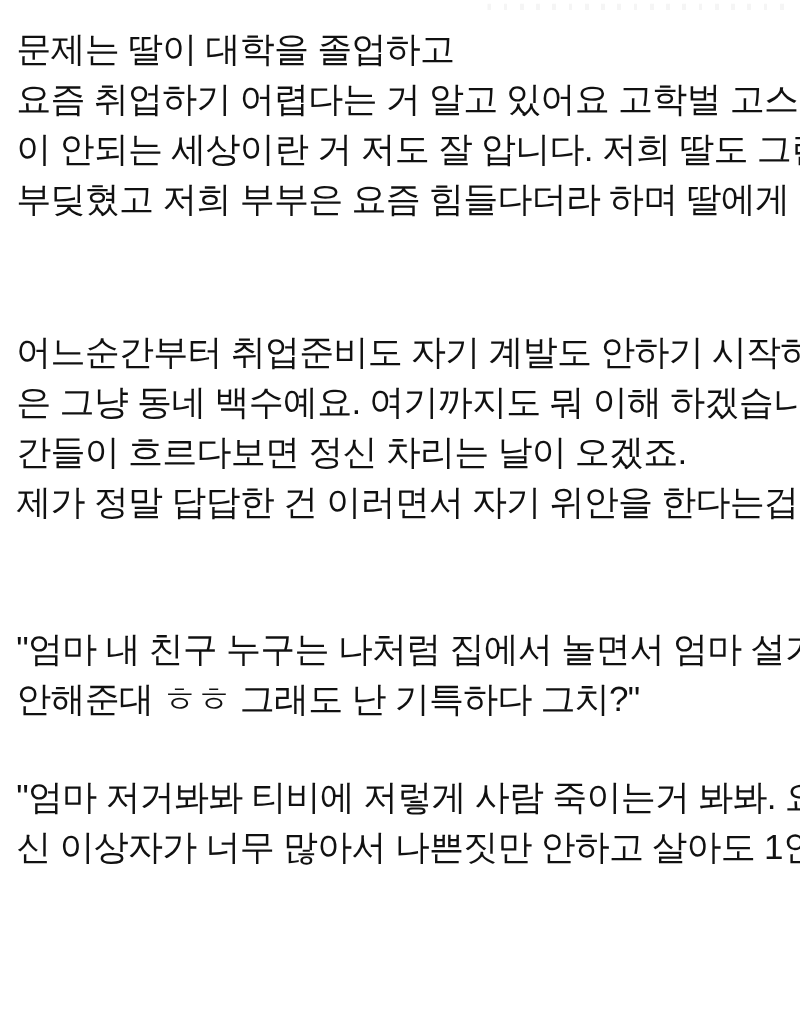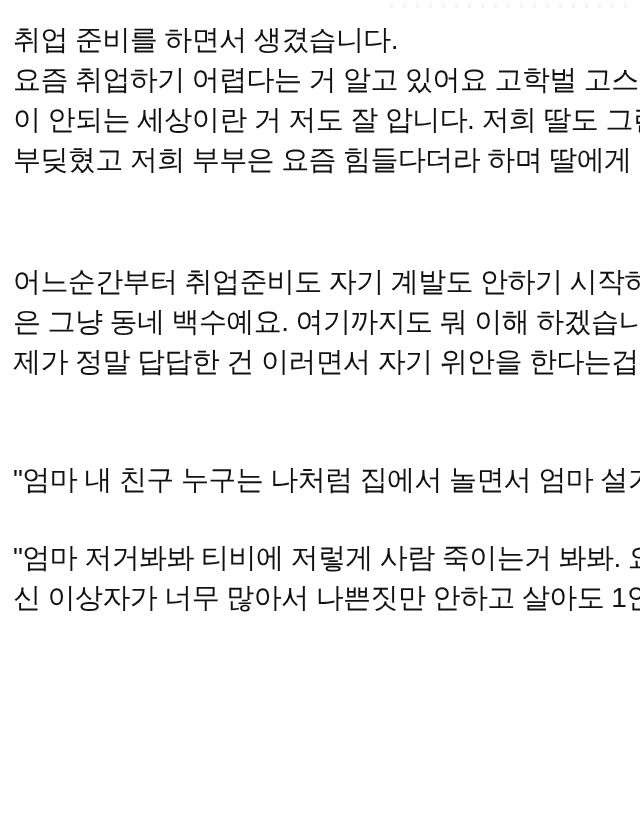--- a/index.html
+++ b/index.html
@@ -46,34 +46,36 @@
   .text-line { height: 40px; }
 </style>
 </head>
 <body>
 
 <div class="page">
 
   <div class="top-remnant"></div>
 
   <div class="text-block para-1">
-    <div class="text-line">취업 준비를 하면서 생겼습니다.</div>
+    <div class="text-line">문제는 딸이 대학을 졸업하고</div>
     <div class="text-line">요즘 취업하기 어렵다는 거 알고 있어요 고학벌 고스펙도 취업</div>
     <div class="text-line">이 안되는 세상이란 거 저도 잘 압니다. 저희 딸도 그런 현실과</div>
     <div class="text-line">부딪혔고 저희 부부은 요즘 힘들다더라 하며 딸에게 용기를 주</div>
   </div>
 
   <div class="text-block para-2">
     <div class="text-line">어느순간부터 취업준비도 자기 계발도 안하기 시작하더니 지금</div>
     <div class="text-line">은 그냥 동네 백수예요. 여기까지도 뭐 이해 하겠습니다. 이런 시</div>
+    <div class="text-line">간들이 흐르다보면 정신 차리는 날이 오겠죠.</div>
     <div class="text-line">제가 정말 답답한 건 이러면서 자기 위안을 한다는겁니다.</div>
   </div>
 
   <div class="text-block quote-1">
     <div class="text-line">"엄마 내 친구 누구는 나처럼 집에서 놀면서 엄마 설거지도 한번</div>
+    <div class="text-line">안해준대 ㅎㅎ 그래도 난 기특하다 그치?"</div>
   </div>
 
   <div class="text-block quote-2">
     <div class="text-line">"엄마 저거봐봐 티비에 저렇게 사람 죽이는거 봐봐. 요즘에는 정</div>
     <div class="text-line">신 이상자가 너무 많아서 나쁜짓만 안하고 살아도 1인분이래"</div>
   </div>
 
 </div>
 
 </body></html>

